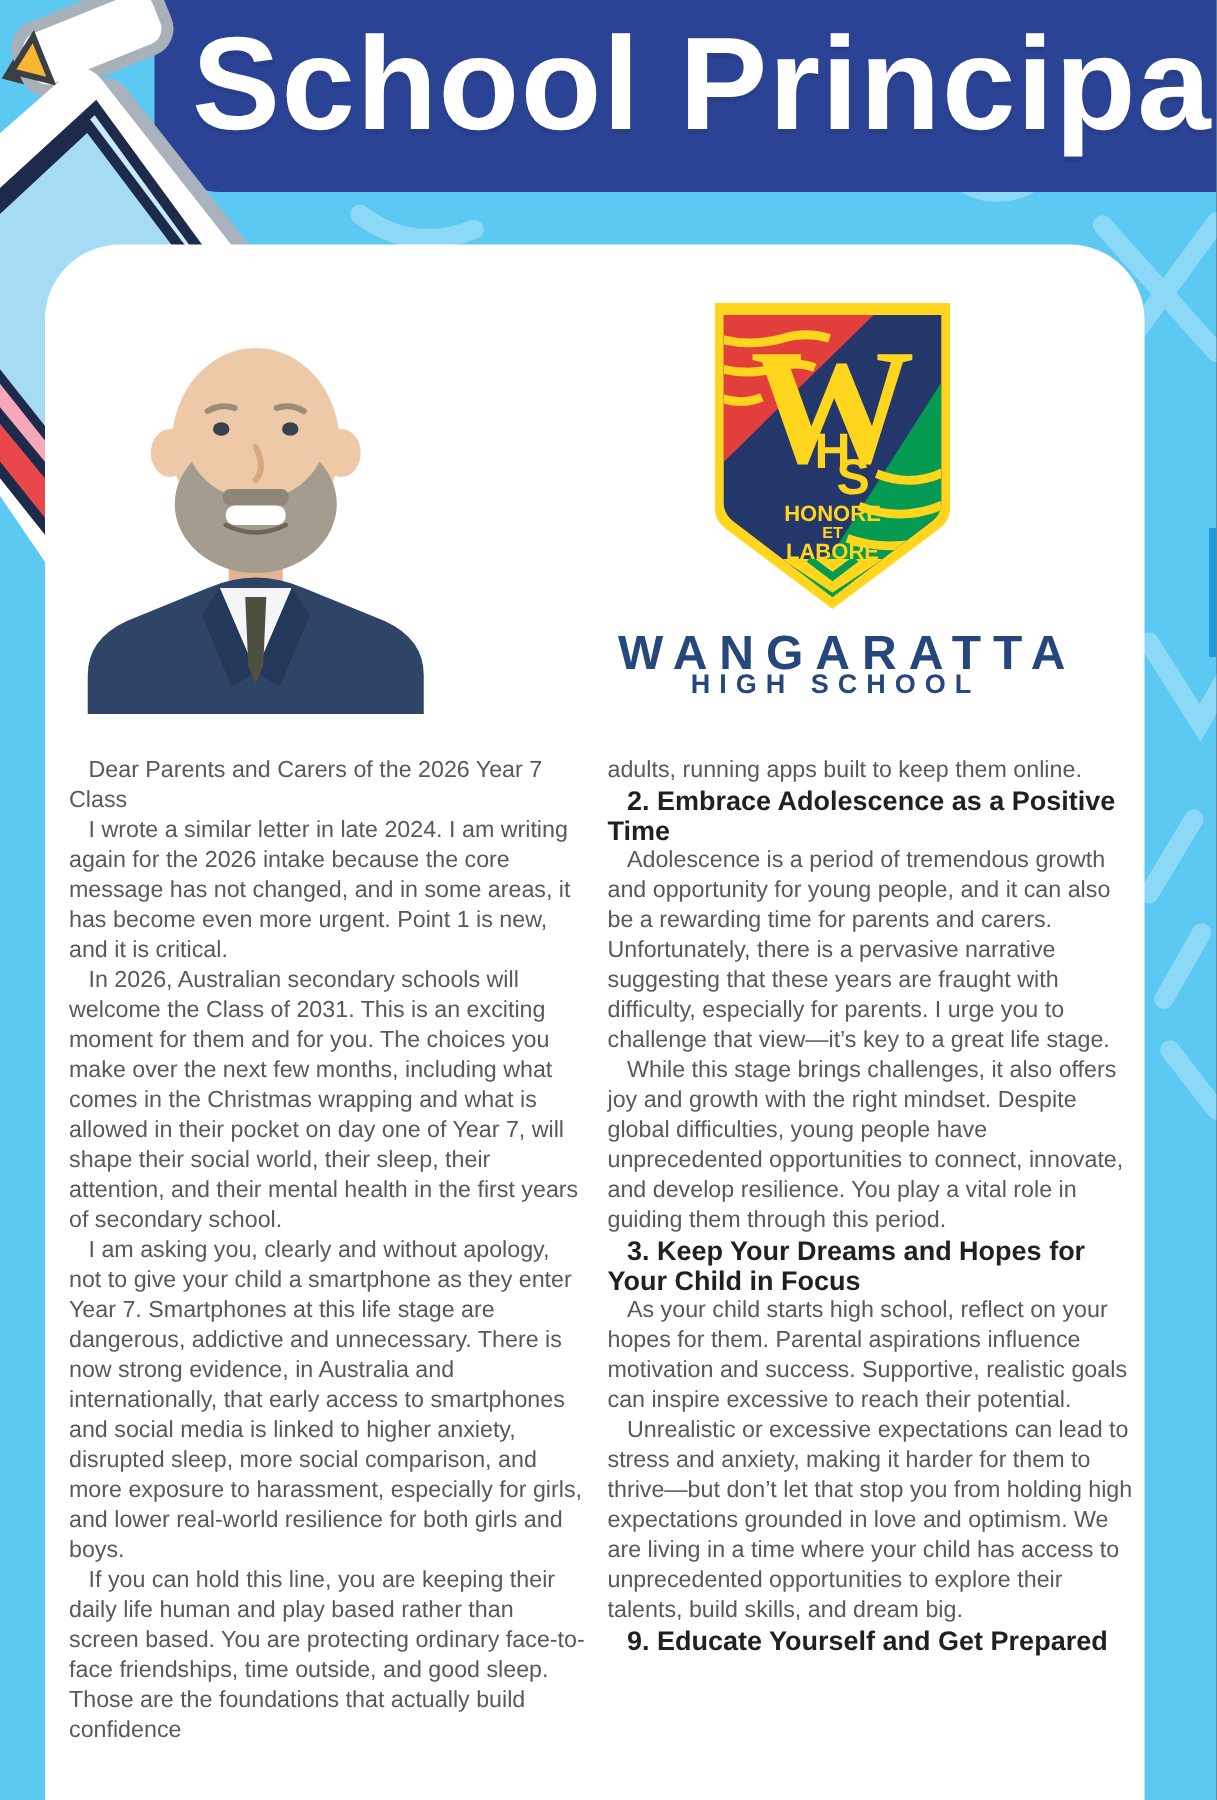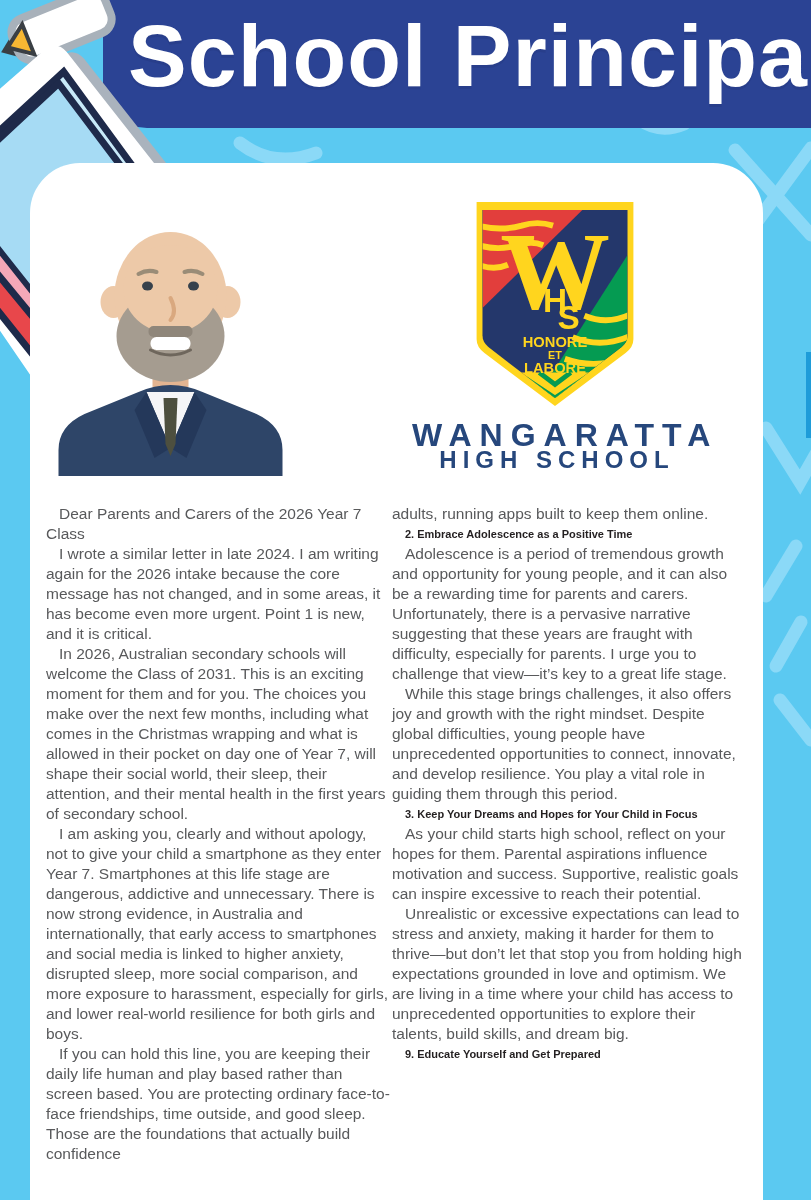--- a/index.html
+++ b/index.html
@@ -39,33 +39,33 @@
     font-weight:600;color:#1D1D1B;letter-spacing:.5px;
   }
   
   .crest{position:absolute;left:457px;top:198px;z-index:5;}
   .school-name-1{
     position:absolute;left:404px;top:417px;width:300px;text-align:center;text-indent:8px;
     font-size:32px;font-weight:bold;letter-spacing:8px;color:#26477C;z-index:5;
   }
   .school-name-2{
     position:absolute;left:404px;top:446px;width:300px;text-align:center;text-indent:6px;
-    font-size:24px;font-weight:bold;letter-spacing:6px;color:#26477C;z-index:5;
+    font-size:18px;font-weight:bold;letter-spacing:6px;color:#26477C;z-index:5;
   }
   
   .letter{
     position:absolute;left:46px;top:504px;width:712px;height:696px;
-    display:flex;z-index:5;overflow:hidden;
+    display:flex;gap:13px;z-index:5;overflow:hidden;
     color:#58595B;font-size:15.5px;line-height:20px;
   }
   .col-left{width:346px;flex:none;}
   .col-right{width:353px;flex:none;}
   .letter p{margin:0;text-indent:13px;}
   .letter p.plain{text-indent:0;}
-  .letter p.heading{font-weight:bold;color:#231F20;font-size:11px;}
+  .letter p.heading{font-weight:bold;color:#231F20;font-size:18px;}
 </style>
 </head>
 <body>
 
 <div class="screen">
 
   <svg class="doodles" width="811" height="1200" viewBox="0 0 811 1200">
     <g stroke="#8BD9F7" stroke-width="13" stroke-linecap="round" fill="none">
       <path d="M735 150 L811 235"></path>
       <path d="M811 148 L742 242"></path>

